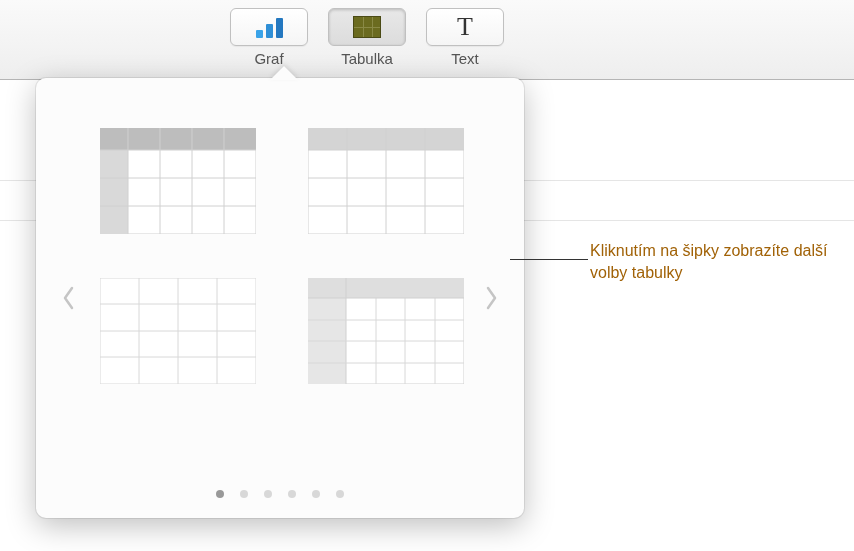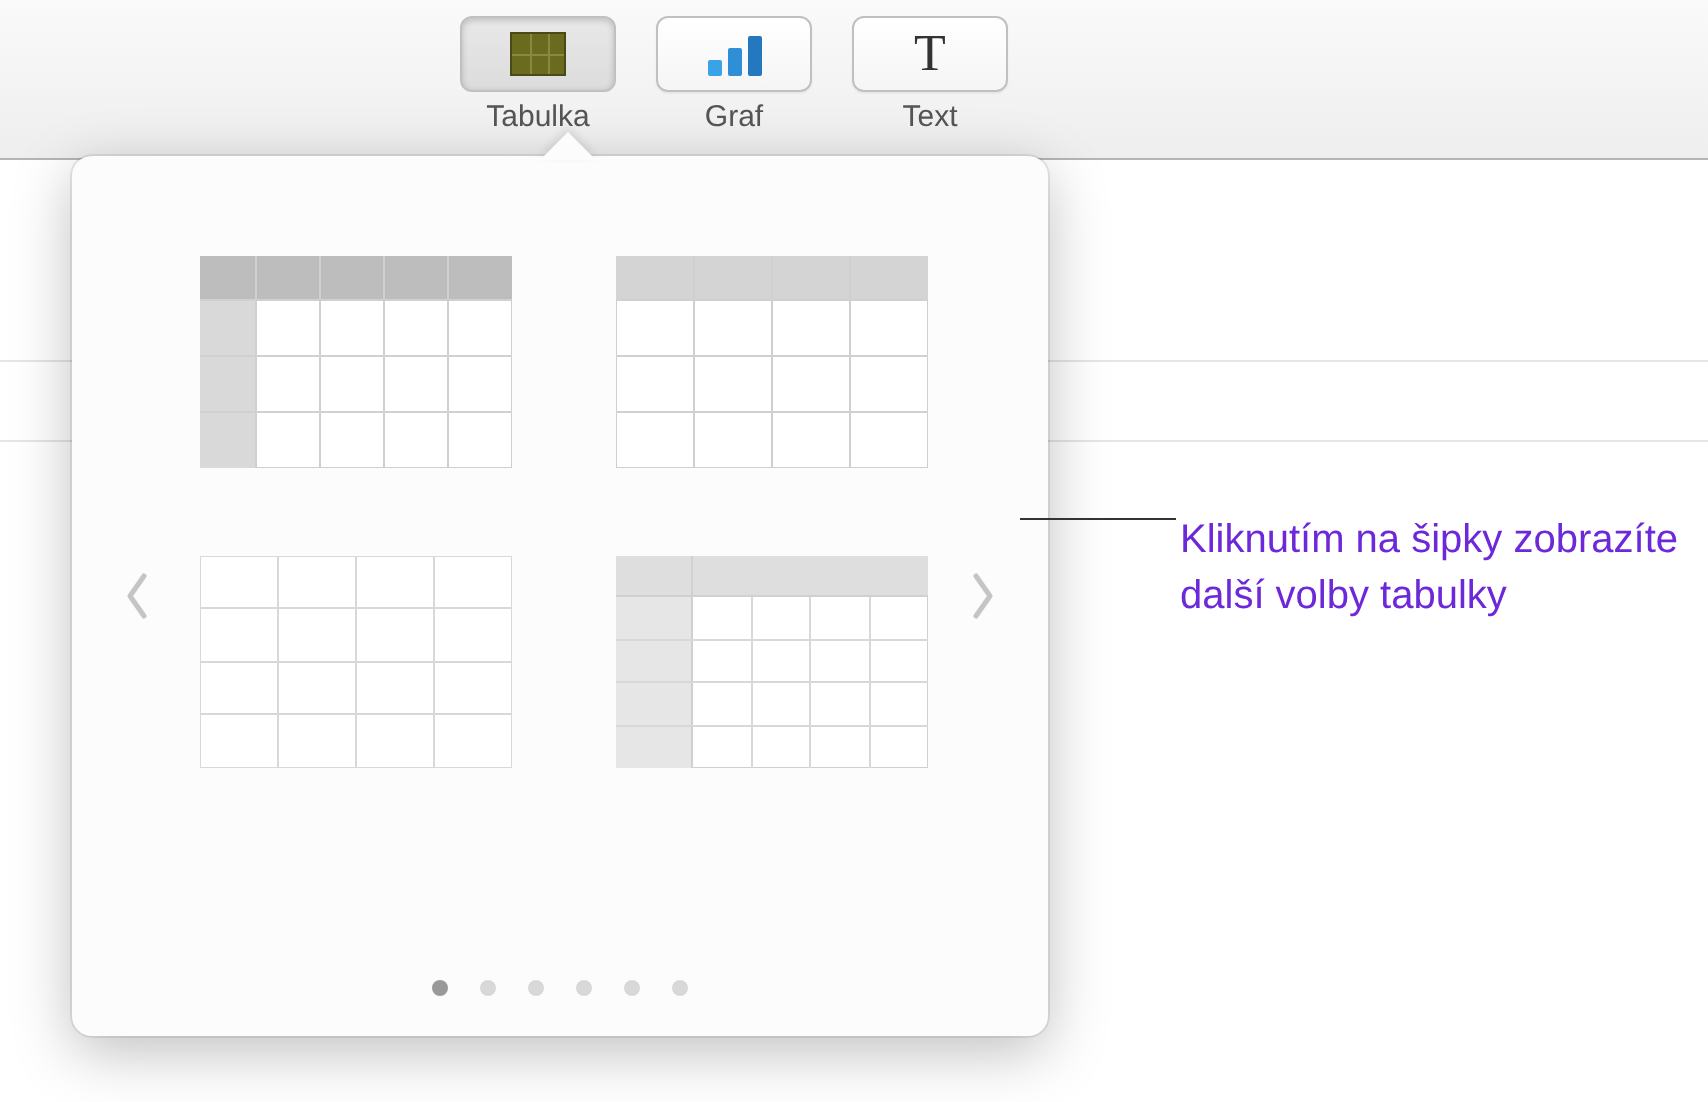--- a/index.html
+++ b/index.html
@@ -177,54 +177,54 @@
       height: 8px;
       border-radius: 50%;
       background: #d8d8d8;
       cursor: pointer;
     }
     .page-dot.active {
       background: #999;
     }
     .annotation {
       position: absolute;
-      top: 256px;
+      top: 240px;
       left: 590px;
-      font-size: 20px;
-      color: #6d28d9;
+      font-size: 16px;
+      color: #a16207;
       line-height: 1.4;
     }
     .annotation-line {
       position: absolute;
       top: 259px;
       left: 510px;
       width: 78px;
       height: 1px;
       background: #333;
     }
   </style>
 </head>
 <body>
 
 <div class="toolbar">
-  <div class="toolbar-item">
-    <div class="toolbar-button active">
-      <div class="table-icon"></div>
-    </div>
-    <div class="toolbar-label">Tabulka</div>
-  </div>
   <div class="toolbar-item">
     <div class="toolbar-button">
       <div class="chart-icon">
         <div class="chart-bar" style="height:8px;background:#3aa3e8"></div>
         <div class="chart-bar" style="height:14px;background:#2f8fd6"></div>
         <div class="chart-bar" style="height:20px;background:#2478c0"></div>
       </div>
     </div>
     <div class="toolbar-label">Graf</div>
+  </div>
+  <div class="toolbar-item">
+    <div class="toolbar-button active">
+      <div class="table-icon"></div>
+    </div>
+    <div class="toolbar-label">Tabulka</div>
   </div>
   <div class="toolbar-item">
     <div class="toolbar-button">
       <span class="text-icon">T</span>
     </div>
     <div class="toolbar-label">Text</div>
   </div>
 </div>
 
 <div class="content-area">

